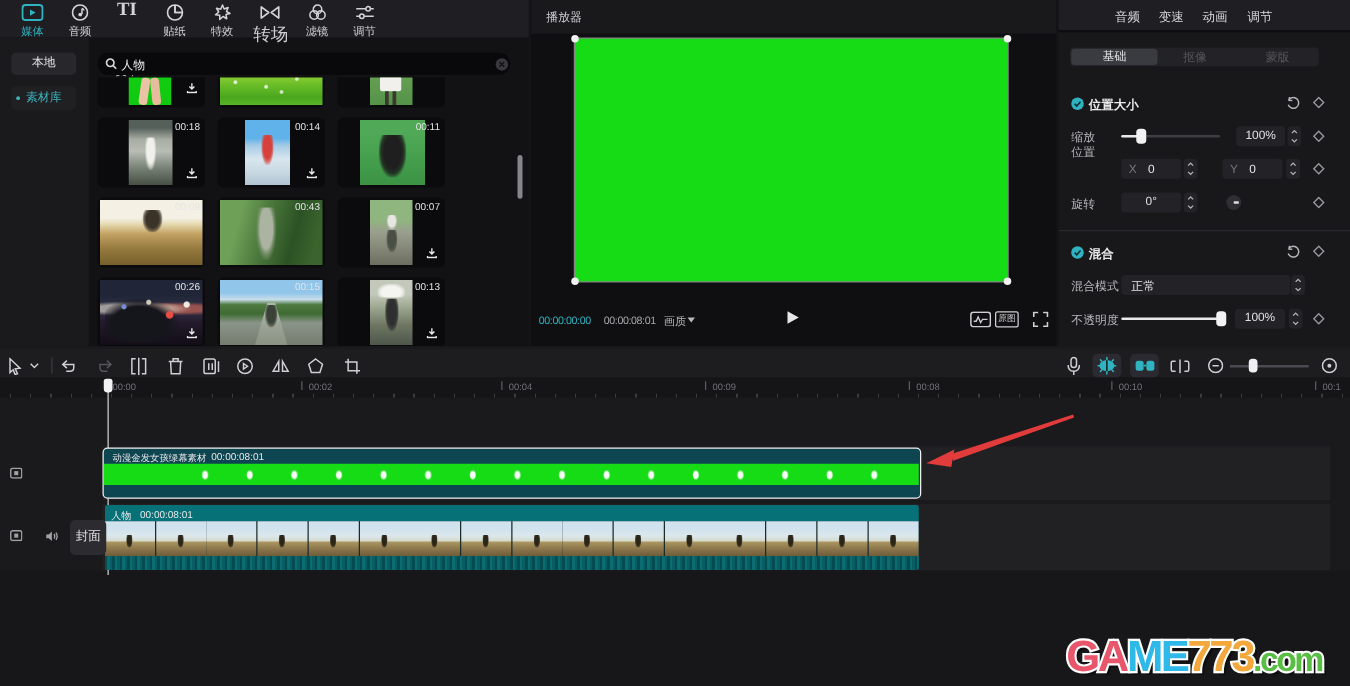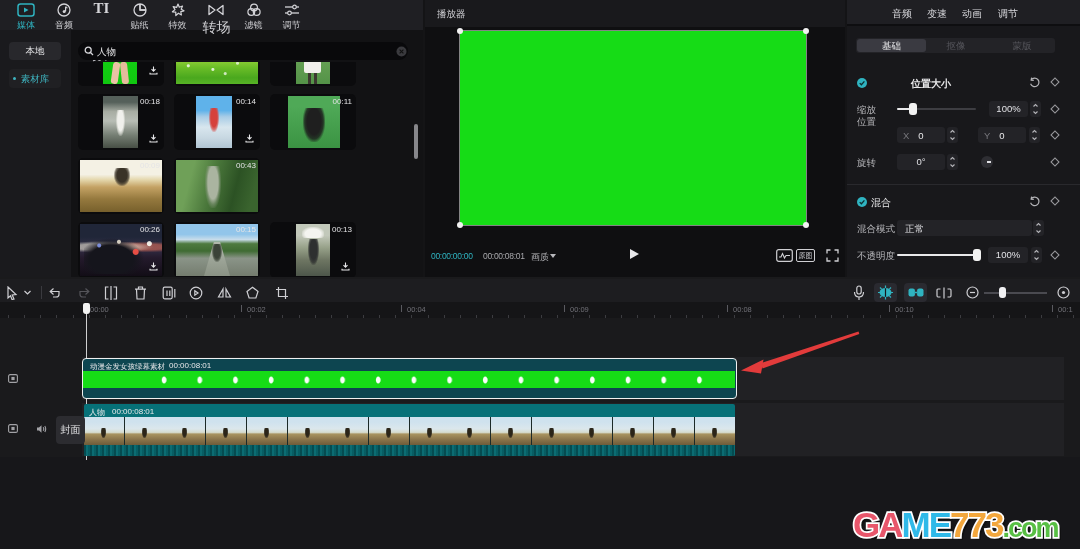--- a/index.html
+++ b/index.html
@@ -126,20 +126,31 @@
           <div class="a" style="left:2px;top:2px;width:82px;height:52px;background:linear-gradient(#f4f1e4 0 28%,#e4d7ac 38%,#c4a264 52%,#95793e 75%,#77602c 100%);">
             <div class="a" style="left:34px;top:8px;width:16px;height:18px;background:radial-gradient(ellipse at 50% 40%,#3a3328 0 45%,rgba(56,48,36,.7) 60%,transparent 75%);"></div>
           </div>
           <div class="a" style="right:4px;top:3px;color:#e4e4e6;font-size:8px;">00:09</div>
         </div>
         <div class="a" style="left:103px;top:128px;width:86px;height:56px;background:#0b0b0d;border-radius:5px;overflow:hidden;">
           <div class="a" style="left:2px;top:2px;width:82px;height:52px;background:linear-gradient(105deg,#6fa058 0 20%,#49763a 45%,#2c5224 70%,#3a642e 90%);">
             <div class="a" style="left:29px;top:6px;width:16px;height:42px;background:radial-gradient(ellipse at 50% 40%,#aab4a0 0 45%,rgba(140,155,130,.55) 60%,transparent 75%);"></div>
           </div>
           <div class="a" style="right:4px;top:3px;color:#e4e4e6;font-size:8px;">00:43</div>
+        </div>
+        <div class="a" style="left:199px;top:128px;width:86px;height:56px;background:#0b0b0d;border-radius:5px;overflow:hidden;">
+          <div class="a" style="left:26px;top:2px;width:34px;height:52px;background:linear-gradient(#8fb67e 0 30%,#9aa08e 48%,#878a7a 72%,#6b6f60);">
+            <div class="a" style="left:13px;top:12px;width:9px;height:12px;background:radial-gradient(ellipse at 50% 40%,#e8e6e0 0 45%,rgba(200,200,195,.6) 60%,transparent 75%);"></div>
+            <div class="a" style="left:13px;top:24px;width:9px;height:18px;background:radial-gradient(ellipse at 50% 40%,#4a4f46 0 45%,rgba(70,75,66,.7) 60%,transparent 75%);"></div>
+          </div>
+          <div class="a" style="right:4px;top:3px;color:#e4e4e6;font-size:8px;">00:07</div>
+          <svg class="ico" style="left:71px;top:40px;" width="9" height="9" viewBox="0 0 9 9">
+            <path d="M4.5 0.5 L4.5 5 M2.5 3.2 L4.5 5.2 L6.5 3.2" fill="none" stroke="#e8e8ea" stroke-width="1.1"></path>
+            <path d="M1 6.8 L1 8 L8 8 L8 6.8" fill="none" stroke="#e8e8ea" stroke-width="1.1"></path>
+          </svg>
         </div>
         <div class="a" style="left:7px;top:192px;width:86px;height:56px;background:#0b0b0d;border-radius:5px;overflow:hidden;">
           <div class="a" style="left:2px;top:2px;width:82px;height:52px;background:linear-gradient(#202638 0 25%,#343048 45%,#241a2c 65%,#120d16 100%);">
             <div class="a" style="left:0;top:16px;width:82px;height:14px;background:radial-gradient(ellipse at 30% 50%,rgba(250,245,225,.55) 0 35%,transparent 60%),radial-gradient(ellipse at 75% 50%,rgba(250,120,90,.5) 0 30%,transparent 55%);"></div>
             <div class="a" style="left:4px;top:4px;width:76px;height:46px;background:radial-gradient(circle at 20% 38%,rgba(130,150,235,.9) 0 1.5px,transparent 2.5px),radial-gradient(circle at 68% 52%,rgba(242,80,70,.95) 0 2.5px,transparent 3.5px),radial-gradient(circle at 86% 34%,rgba(252,252,244,.9) 0 2px,transparent 3px),radial-gradient(circle at 46% 30%,rgba(250,242,222,.8) 0 1.5px,transparent 2.5px),radial-gradient(ellipse at 36% 68%,#15151c 0 32%,transparent 48%);"></div>
           </div>
           <div class="a" style="right:4px;top:3px;color:#e4e4e6;font-size:8px;">00:26</div>
           <svg class="ico" style="left:71px;top:40px;" width="9" height="9" viewBox="0 0 9 9">
             <path d="M4.5 0.5 L4.5 5 M2.5 3.2 L4.5 5.2 L6.5 3.2" fill="none" stroke="#e8e8ea" stroke-width="1.1"></path>
             <path d="M1 6.8 L1 8 L8 8 L8 6.8" fill="none" stroke="#e8e8ea" stroke-width="1.1"></path>
@@ -203,21 +214,21 @@
   <div class="a" style="left:151px;top:7px;color:#d8d8dc;font-size:10px;">调节</div>
   <div class="a" style="left:0;top:24px;width:233px;height:2px;background:#0e0e10;"></div>
     <div class="a" style="left:9px;top:38px;width:199px;height:15px;background:#232327;border-radius:3px;"></div>
     <div class="a" style="left:10px;top:39px;width:69px;height:13px;background:#3a3a41;border-radius:3px;color:#e8e8ea;font-size:9.5px;line-height:13px;text-align:center;">基础</div>
     <div class="a" style="left:92px;top:40px;width:34px;color:#55555b;font-size:9.5px;text-align:center;">抠像</div>
     <div class="a" style="left:158px;top:40px;width:34px;color:#55555b;font-size:9.5px;text-align:center;">蒙版</div>
     <div class="a" style="left:10px;top:78px;width:10px;height:10px;border-radius:50%;background:#2fb3c0;"></div>
     <svg class="ico" style="left:10px;top:78px;" width="10" height="10" viewBox="0 0 10 10">
       <path d="M2.7 5.1 L4.4 6.8 L7.4 3.4" fill="none" stroke="#0e2e31" stroke-width="1.3"></path>
     </svg>
-    <div class="a" style="left:24px;top:77px;color:#e8e8ea;font-size:10px;font-weight:bold;margin-left:40px;">位置大小</div>
+    <div class="a" style="left:24px;top:77px;color:#e8e8ea;font-size:10px;font-weight:bold;">位置大小</div>
     <svg class="ico" style="left:182px;top:77px;" width="11" height="11" viewBox="0 0 11 11">
       <path d="M2.2 2.8 A4.3 4.3 0 1 1 1.6 6.8" fill="none" stroke="#b4b4b8" stroke-width="1.2"></path>
       <path d="M2.6 0.6 L2.2 3.2 L4.8 3.4" fill="none" stroke="#b4b4b8" stroke-width="1.2"></path>
     </svg>
     <svg class="ico" style="left:203px;top:77px;" width="10" height="10" viewBox="0 0 10 10">
       <rect x="2.2" y="2.2" width="5.6" height="5.6" fill="none" stroke="#98989c" stroke-width="1.1" transform="rotate(45 5 5)"></rect>
     </svg>
     <div class="a" style="left:10px;top:104px;color:#b8b8bc;font-size:9.5px;">缩放</div>
     <div class="a" style="left:50px;top:108px;width:79px;height:2px;background:#3d3d42;border-radius:1px;"></div>
     <div class="a" style="left:50px;top:108px;width:16px;height:2px;background:#e8e8ea;border-radius:1px;"></div>
@@ -257,21 +268,21 @@
     <div class="a" style="left:134px;top:156px;width:12px;height:12px;border-radius:50%;background:#2e2e33;"></div>
     <div class="a" style="left:140px;top:161px;width:4px;height:1.5px;background:#e0e0e4;"></div>
     <svg class="ico" style="left:203px;top:157px;" width="10" height="10" viewBox="0 0 10 10">
       <rect x="2.2" y="2.2" width="5.6" height="5.6" fill="none" stroke="#98989c" stroke-width="1.1" transform="rotate(45 5 5)"></rect>
     </svg>
     <div class="a" style="left:0;top:184px;width:233px;height:1px;background:#29292d;"></div>
     <div class="a" style="left:10px;top:197px;width:10px;height:10px;border-radius:50%;background:#2fb3c0;"></div>
     <svg class="ico" style="left:10px;top:197px;" width="10" height="10" viewBox="0 0 10 10">
       <path d="M2.7 5.1 L4.4 6.8 L7.4 3.4" fill="none" stroke="#0e2e31" stroke-width="1.3"></path>
     </svg>
-    <div class="a" style="left:24px;top:196px;color:#e8e8ea;font-size:10px;font-weight:normal;">混合</div>
+    <div class="a" style="left:24px;top:196px;color:#e8e8ea;font-size:10px;font-weight:bold;">混合</div>
     <svg class="ico" style="left:182px;top:196px;" width="11" height="11" viewBox="0 0 11 11">
       <path d="M2.2 2.8 A4.3 4.3 0 1 1 1.6 6.8" fill="none" stroke="#b4b4b8" stroke-width="1.2"></path>
       <path d="M2.6 0.6 L2.2 3.2 L4.8 3.4" fill="none" stroke="#b4b4b8" stroke-width="1.2"></path>
     </svg>
     <svg class="ico" style="left:203px;top:196px;" width="10" height="10" viewBox="0 0 10 10">
       <rect x="2.2" y="2.2" width="5.6" height="5.6" fill="none" stroke="#98989c" stroke-width="1.1" transform="rotate(45 5 5)"></rect>
     </svg>
     <div class="a" style="left:10px;top:223px;color:#b8b8bc;font-size:9.5px;">混合模式</div>
     <div class="a" style="left:50px;top:220px;width:135px;height:16px;background:#232327;border-radius:3px;color:#e0e0e4;font-size:9.5px;line-height:16px;text-align:center;"></div>
     <div class="a" style="left:58px;top:223px;color:#e0e0e4;font-size:9.5px;">正常</div>

